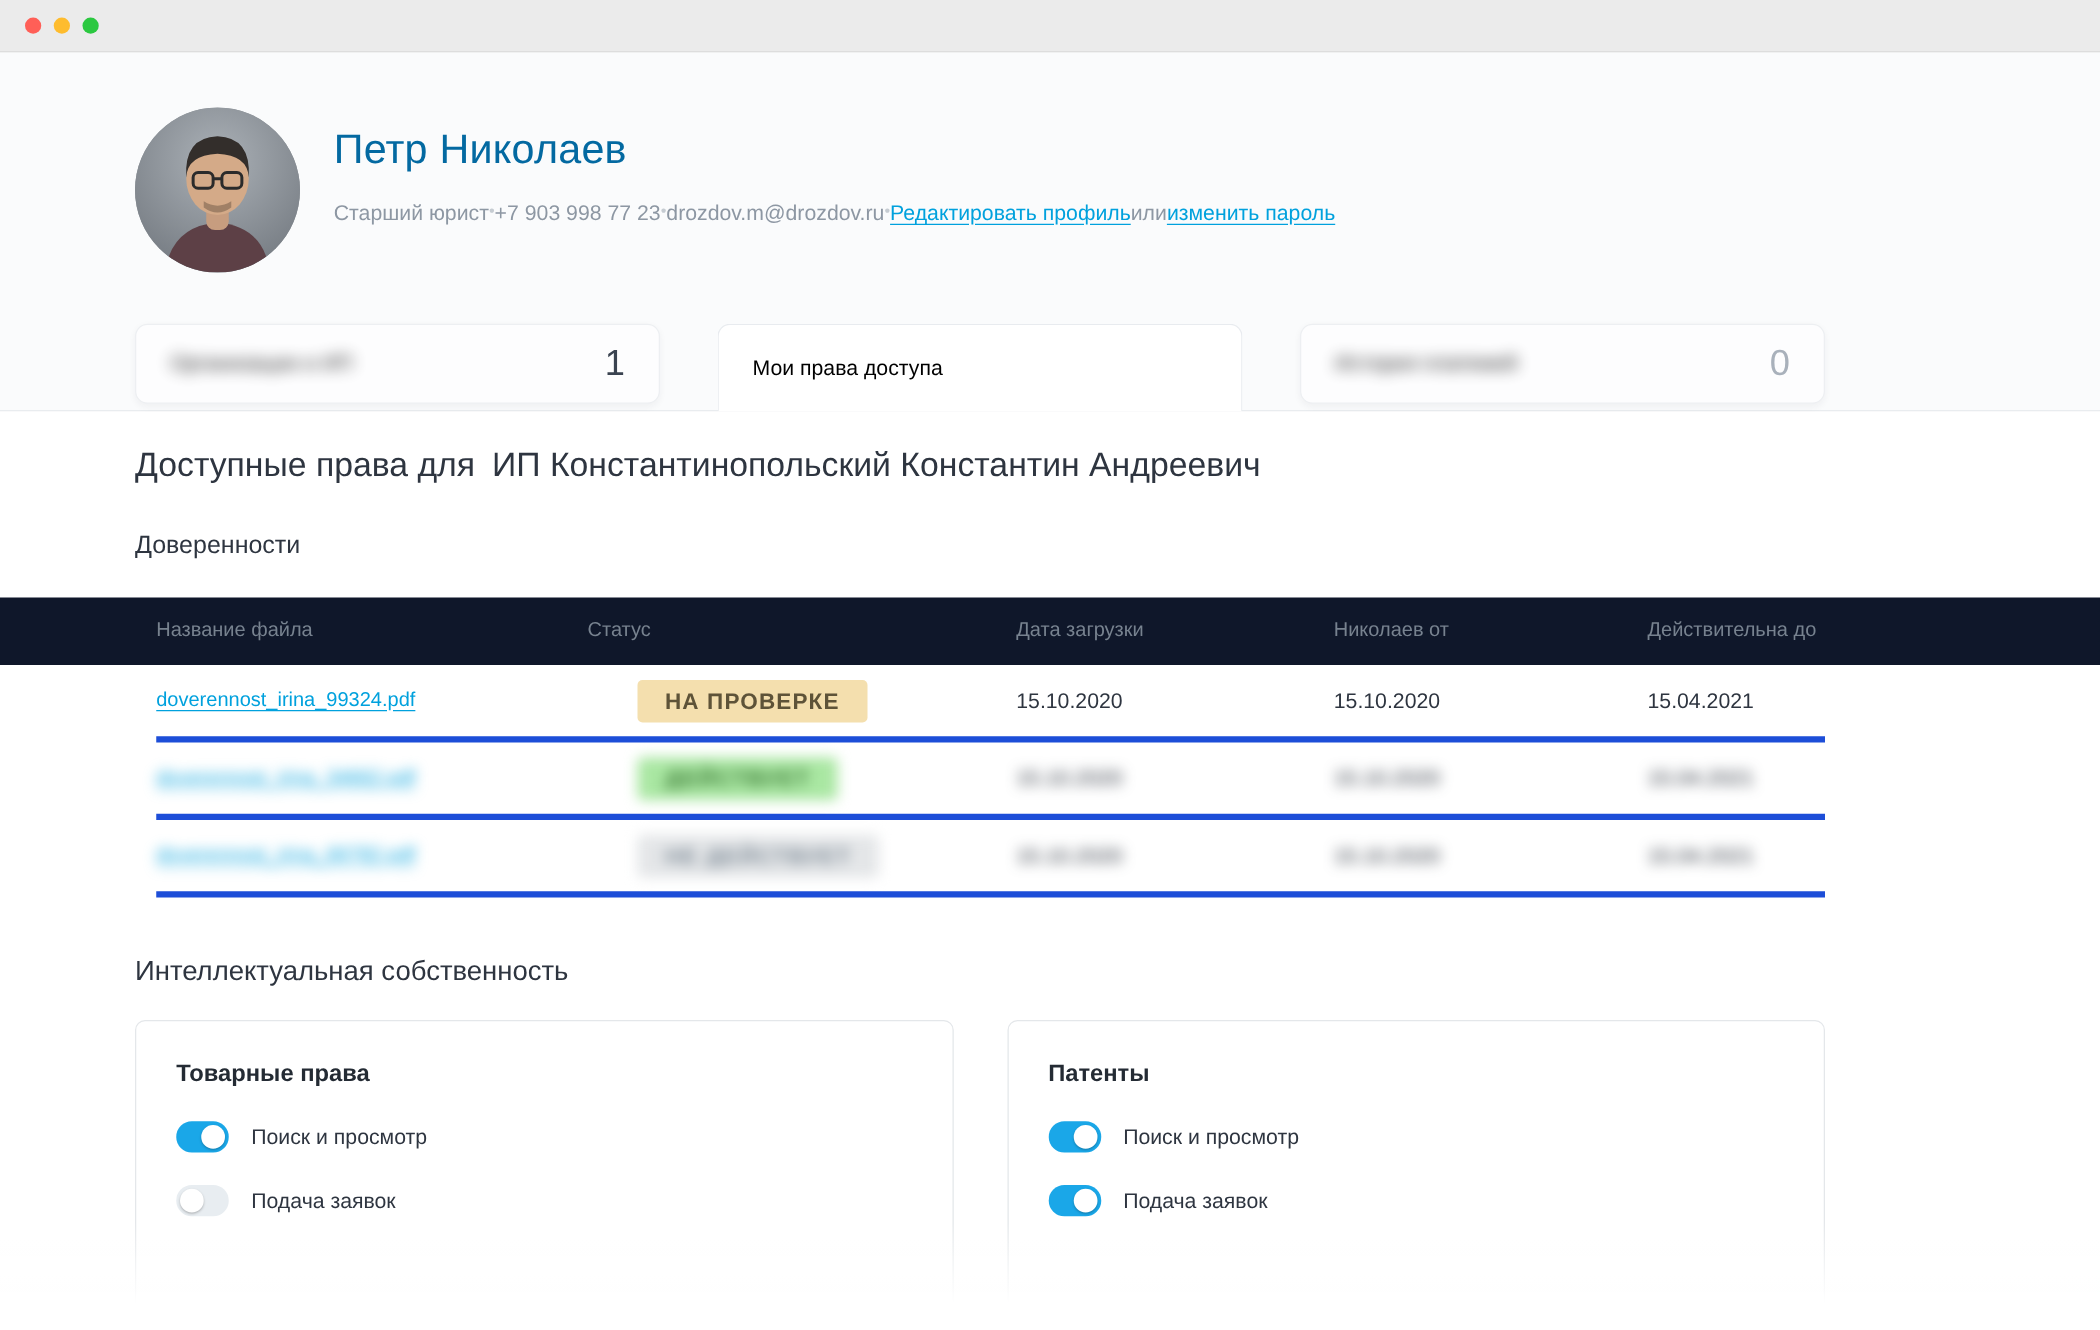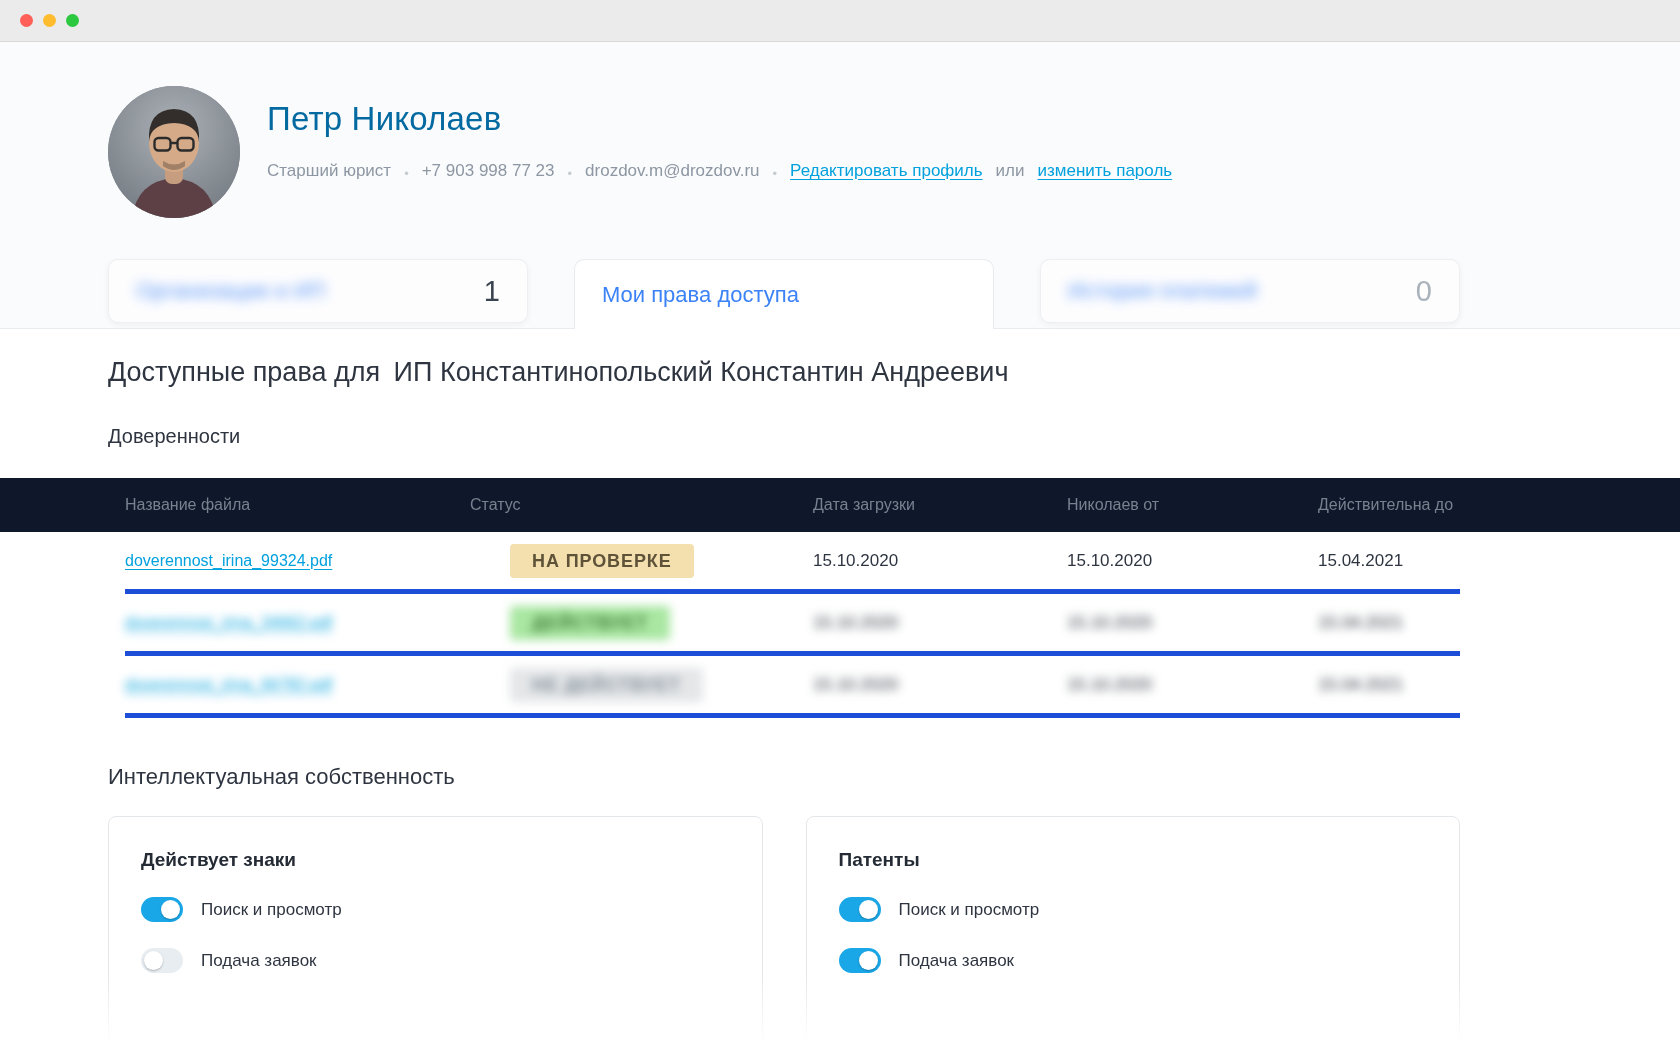--- a/index.html
+++ b/index.html
@@ -15,32 +15,32 @@
   .tl{width:13px;height:13px;border-radius:50%;display:inline-block;}
   .tl-red{background:#ff5f57}.tl-yellow{background:#febc2e}.tl-green{background:#2bc840}
 
   
   .header-area{background:#fafbfc;border-bottom:1px solid #e9ecef;}
   .container{margin:0 220px 0 108px;}
   .profile-row{display:flex;padding-top:44px;}
   .avatar{width:132px;height:132px;border-radius:50%;overflow:hidden;flex:0 0 auto;background:#8b9096;}
   .profile-info{margin-left:27px;padding-top:14px;}
   .profile-name{font-size:33px;font-weight:500;color:#0369a1;margin:0;letter-spacing:.2px;}
-  .profile-meta{margin-top:23px;font-size:17px;color:#8d97a3;display:flex;align-items:flex-end;gap:13px;flex-wrap:wrap;}
+  .profile-meta{margin-top:23px;font-size:17px;color:#8d97a3;display:flex;align-items:flex-start;flex-wrap:wrap;}
   .dot{color:#c6ccd2;font-size:13px;}
   .link{color:#00a1dd;text-decoration:underline;text-underline-offset:3px;cursor:pointer;}
 
   
   .tabs-row{display:flex;gap:46px;align-items:flex-end;margin-top:40px;}
   .tab{flex:1;display:flex;align-items:center;justify-content:space-between;
     padding:0 27px;height:64px;background:#fdfdfe;border:1px solid #edeff2;border-radius:10px;
     box-shadow:0 2px 6px rgba(35,45,60,.05);margin-bottom:5px;cursor:pointer;}
   .tab[data-active="true"]{height:70px;margin-bottom:0;position:relative;top:1px;z-index:2;background:#fff;
     border:1px solid #e8ebef;border-bottom:none;border-radius:10px 10px 0 0;box-shadow:none;}
-  .tab-label{font-size:22px;color:#3b82f6;}
+  .tab-label{font-size:17px;color:#000000;}
   .tab[data-blurred="true"] .tab-label{filter:blur(6px);opacity:.85;}
   .tab-count{font-size:29px;color:#3a4350;}
   .tab-count.muted{color:#a9b1bb;}
 
   
   .page-title{margin:28px 0 0;font-size:27px;font-weight:400;color:#2e3540;}
   .page-title .entity{margin-left:6px;}
   .section-title{margin:37px 0 0;font-size:20px;font-weight:400;color:#2e3540;}
 
   
@@ -186,21 +186,21 @@
       </div>
 
     </div>
   </section>
 
   <section class="container">
     <h3 class="ip-title">Интеллектуальная собственность</h3>
     <div class="cards">
 
       <div class="card">
-        <div class="card-title">Действует знаки</div>
+        <div class="card-title">Товарные права</div>
         <div class="toggle-row">
           <span class="toggle" data-on="true">
               <span class="knob"></span>
             </span>
           <span class="toggle-label">Поиск и просмотр</span>
         </div>
         <div class="toggle-row">
           <span class="toggle" data-on="false">
               <span class="knob"></span>
             </span>

